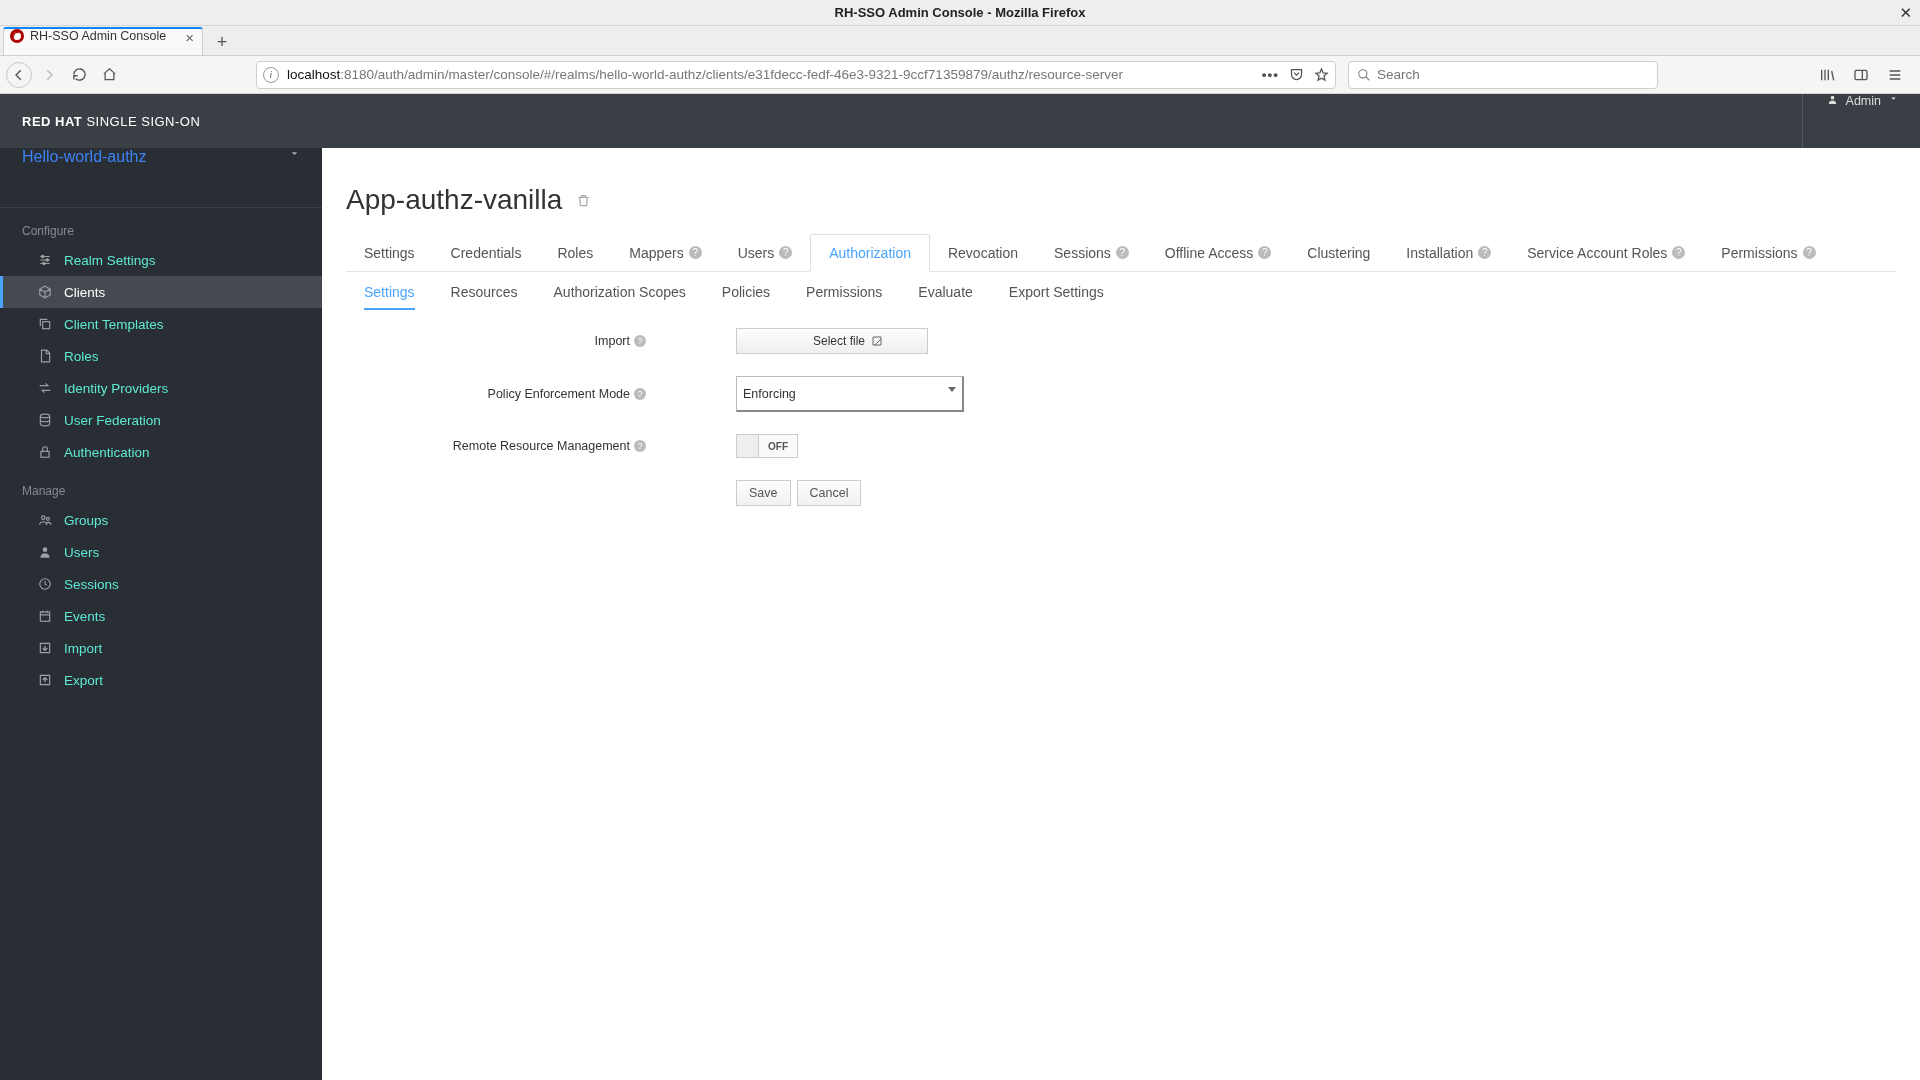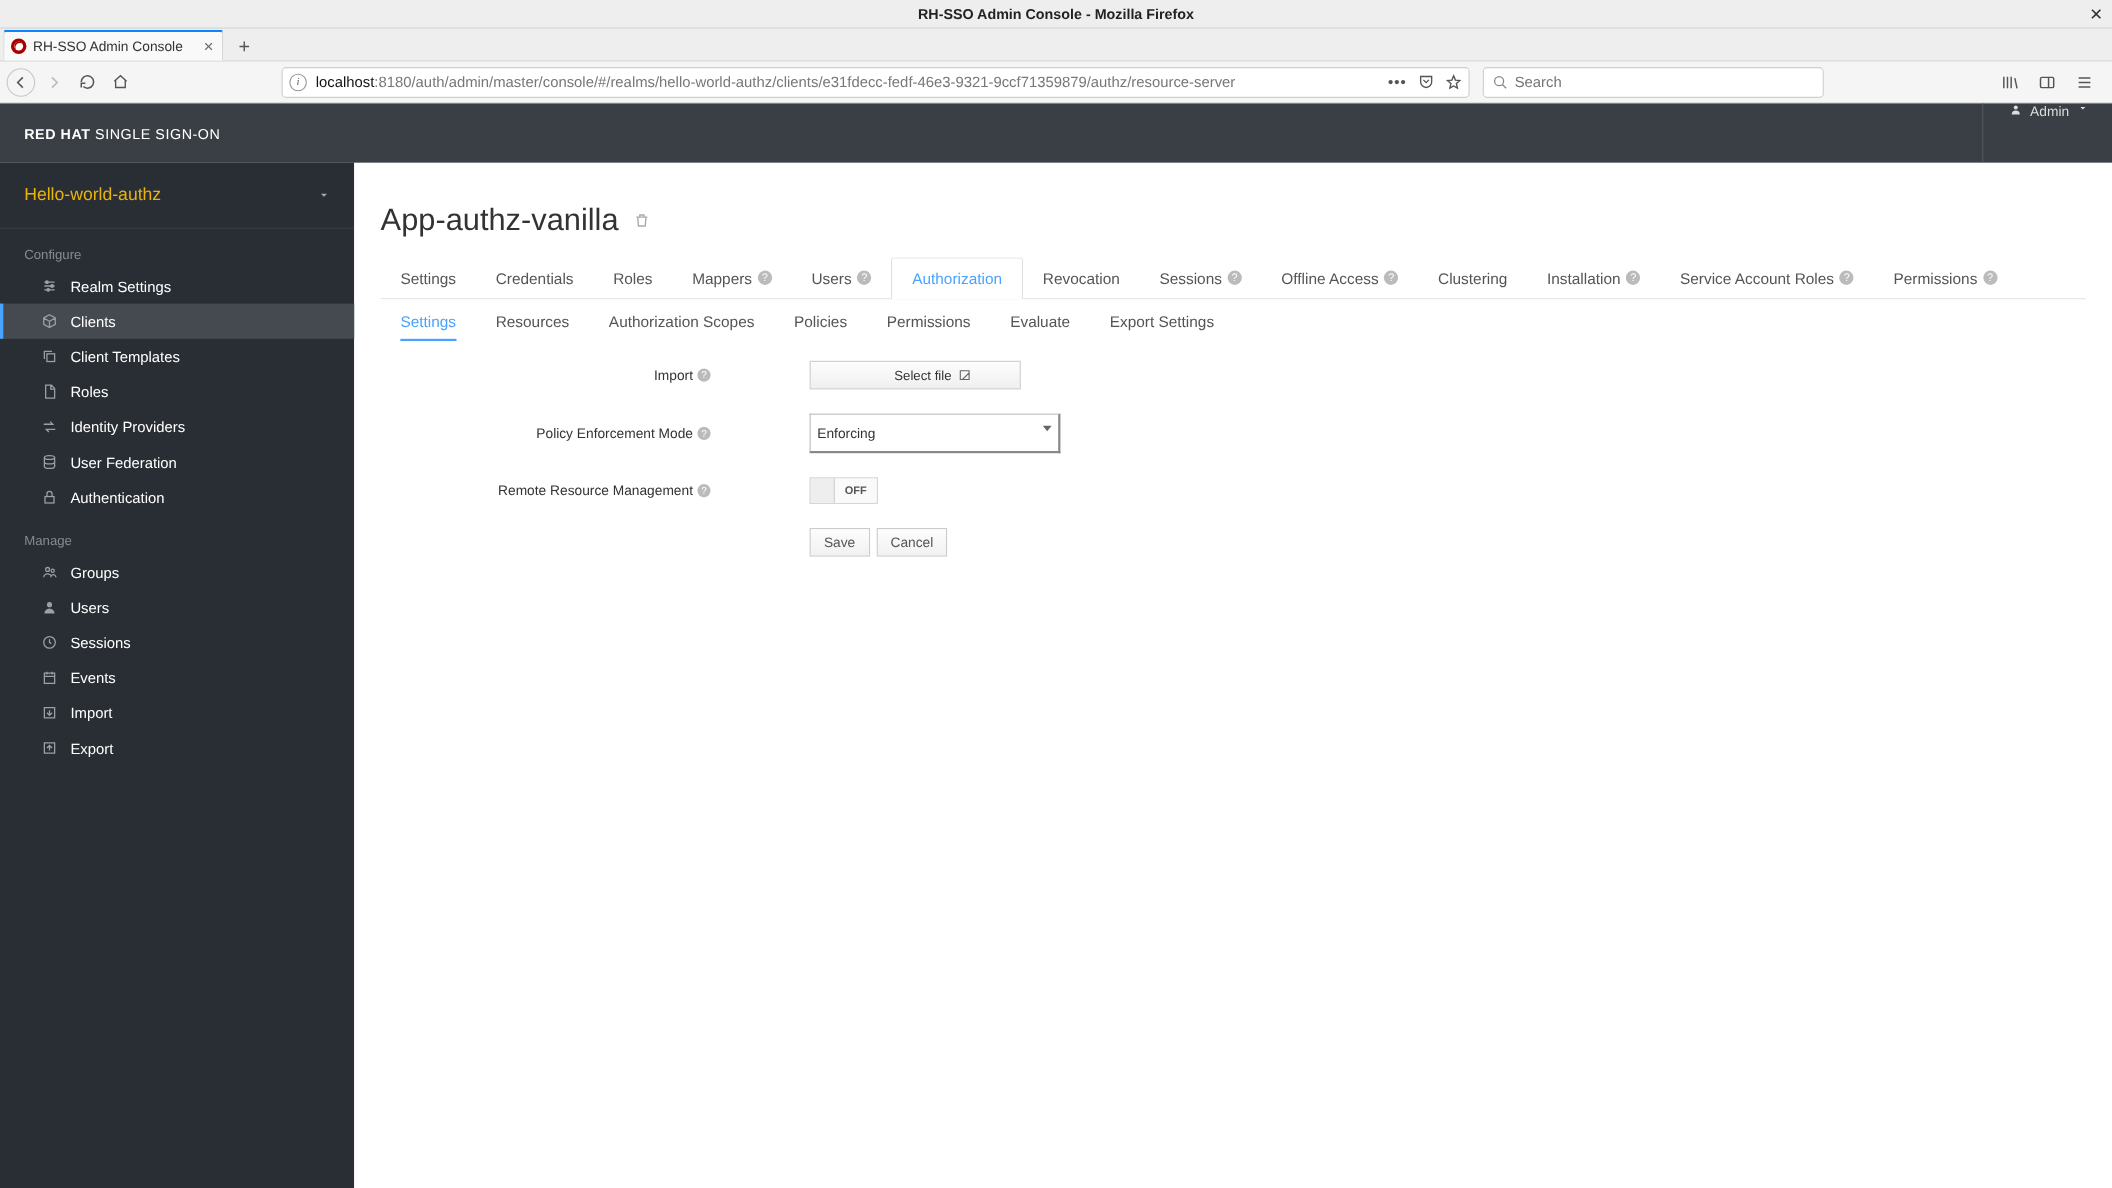--- a/index.html
+++ b/index.html
@@ -4,21 +4,21 @@
 <style>
 * { box-sizing: border-box; margin: 0; padding: 0; }
 html, body { width: 1920px; height: 1080px; font-family: "Helvetica Neue", Arial, sans-serif; overflow: hidden; background: #eeeeee; }
 
 
 .win-titlebar { height: 26px; background: #eeeeee; display: flex; align-items: center; justify-content: center; position: relative; border-bottom: 1px solid #d4d4d4; }
 .win-title { font-size: 13px; font-weight: 600; color: #222; }
 .win-close { position: absolute; right: 8px; top: 4px; font-size: 15px; color: #333; cursor: pointer; }
 
 .tabstrip { height: 30px; background: #eeeeee; display: flex; align-items: flex-end; padding-left: 3px; border-bottom: 1px solid #cfcfcf; }
-.browser-tab { height: 28px; background: #f9f9f9; border: 1px solid #cfcfcf; border-bottom: none; border-radius: 3px 3px 0 0; display: flex; align-items: center; padding: 0 8px 0 6px; font-size: 12.5px; color: #333; min-width: 200px; border-top: 2px solid #0a84ff; }
+.browser-tab { height: 28px; background: #f9f9f9; border: 1px solid #cfcfcf; border-bottom: none; border-radius: 3px 3px 0 0; display: flex; padding: 0 8px 0 6px; font-size: 12.5px; color: #333; min-width: 200px; border-top: 2px solid #0a84ff; }
 .tab-favicon { width: 14px; height: 14px; border-radius: 50%; background: #aa0000; margin-right: 6px; position: relative; }
 .tab-favicon::after { content: ""; position: absolute; left: 3px; top: 3px; width: 8px; height: 8px; border-radius: 50%; background: #fff; box-shadow: inset 1px 1px 0 #aa0000; }
 .tab-close { margin-left: auto; font-size: 15px; color: #666; padding-left: 12px; }
 .tab-new { width: 26px; height: 26px; display: flex; align-items: center; justify-content: center; font-size: 18px; color: #555; margin-left: 6px; }
 
 .navbar { height: 38px; background: #f5f5f5; border-bottom: 1px solid #d4d4d4; display: flex; align-items: center; padding: 0 6px; gap: 4px; }
 .nav-icon { width: 26px; height: 26px; display: flex; align-items: center; justify-content: center; color: #555; font-size: 15px; border-radius: 4px; }
 .nav-icon.round { border: 1px solid #c8c8c8; border-radius: 50%; }
 .nav-icon.disabled { color: #bbb; }
 .urlbar { flex: 0 0 1080px; height: 28px; border: 1px solid #cfcfcf; border-radius: 4px; display: flex; align-items: center; background: #fff; margin-left: 130px; padding: 0 6px; font-size: 13.5px; color: #777; }
@@ -35,24 +35,24 @@
 .app-header { height: 54px; background: #393f44; color: #fff; display: flex; align-items: center; padding: 0 22px; }
 .logo-text { font-size: 13px; letter-spacing: .5px; }
 .logo-text b { font-weight: 700; }
 .user-drop { margin-left: auto; font-size: 12.5px; color: #ddd; display: flex; align-items: flex-start; gap: 8px; border-left: 1px solid #55595d; padding-left: 24px; height: 100%; }
 
 
 .split { display: flex; height: calc(1080px - 26px - 30px - 38px - 54px); }
 
 
 .sidebar { width: 322px; background: #292e34; color: #c7c9cb; display: flex; flex-direction: column; font-size: 13.5px; }
-.realm-selector { height: 60px; border-bottom: 1px solid #3a3f45; display: flex; align-items: center; padding: 0 22px; font-size: 16px; color: #eab308; }
+.realm-selector { height: 60px; border-bottom: 1px solid #3a3f45; display: flex; padding: 0 22px; font-size: 16px; color: #3b82f6; }
 .realm-selector .chev { margin-left: auto; color: #aaa; }
 .side-head { padding: 16px 22px 6px; font-size: 12px; color: #878b8f; }
-.side-item { display: flex; align-items: center; height: 32px; padding: 0 22px 0 38px; color: #ffffff; cursor: pointer; position: relative; }
+.side-item { display: flex; align-items: center; height: 32px; padding: 0 22px 0 38px; color: #5eead4; cursor: pointer; position: relative; }
 .side-item .ic { position: absolute; left: 38px; width: 16px; text-align: center; color: #9c9fa3; }
 .side-item .lbl { margin-left: 26px; }
 .side-item.active { background: #444a50; color: #fff; }
 .side-item.active::before { content: ""; position: absolute; left: 0; top: 0; bottom: 0; width: 3px; background: #49a3ff; }
 
 
 .content { flex: 1; background: #fff; padding: 16px 24px 0; color: #333; overflow: auto; }
 .crumbs { font-size: 12.5px; color: #4d9de5; }
 .crumbs a { color: #4d9de5; text-decoration: none; }
 .crumbs .sep { color: #999; padding: 0 6px; font-size: 10px; }

